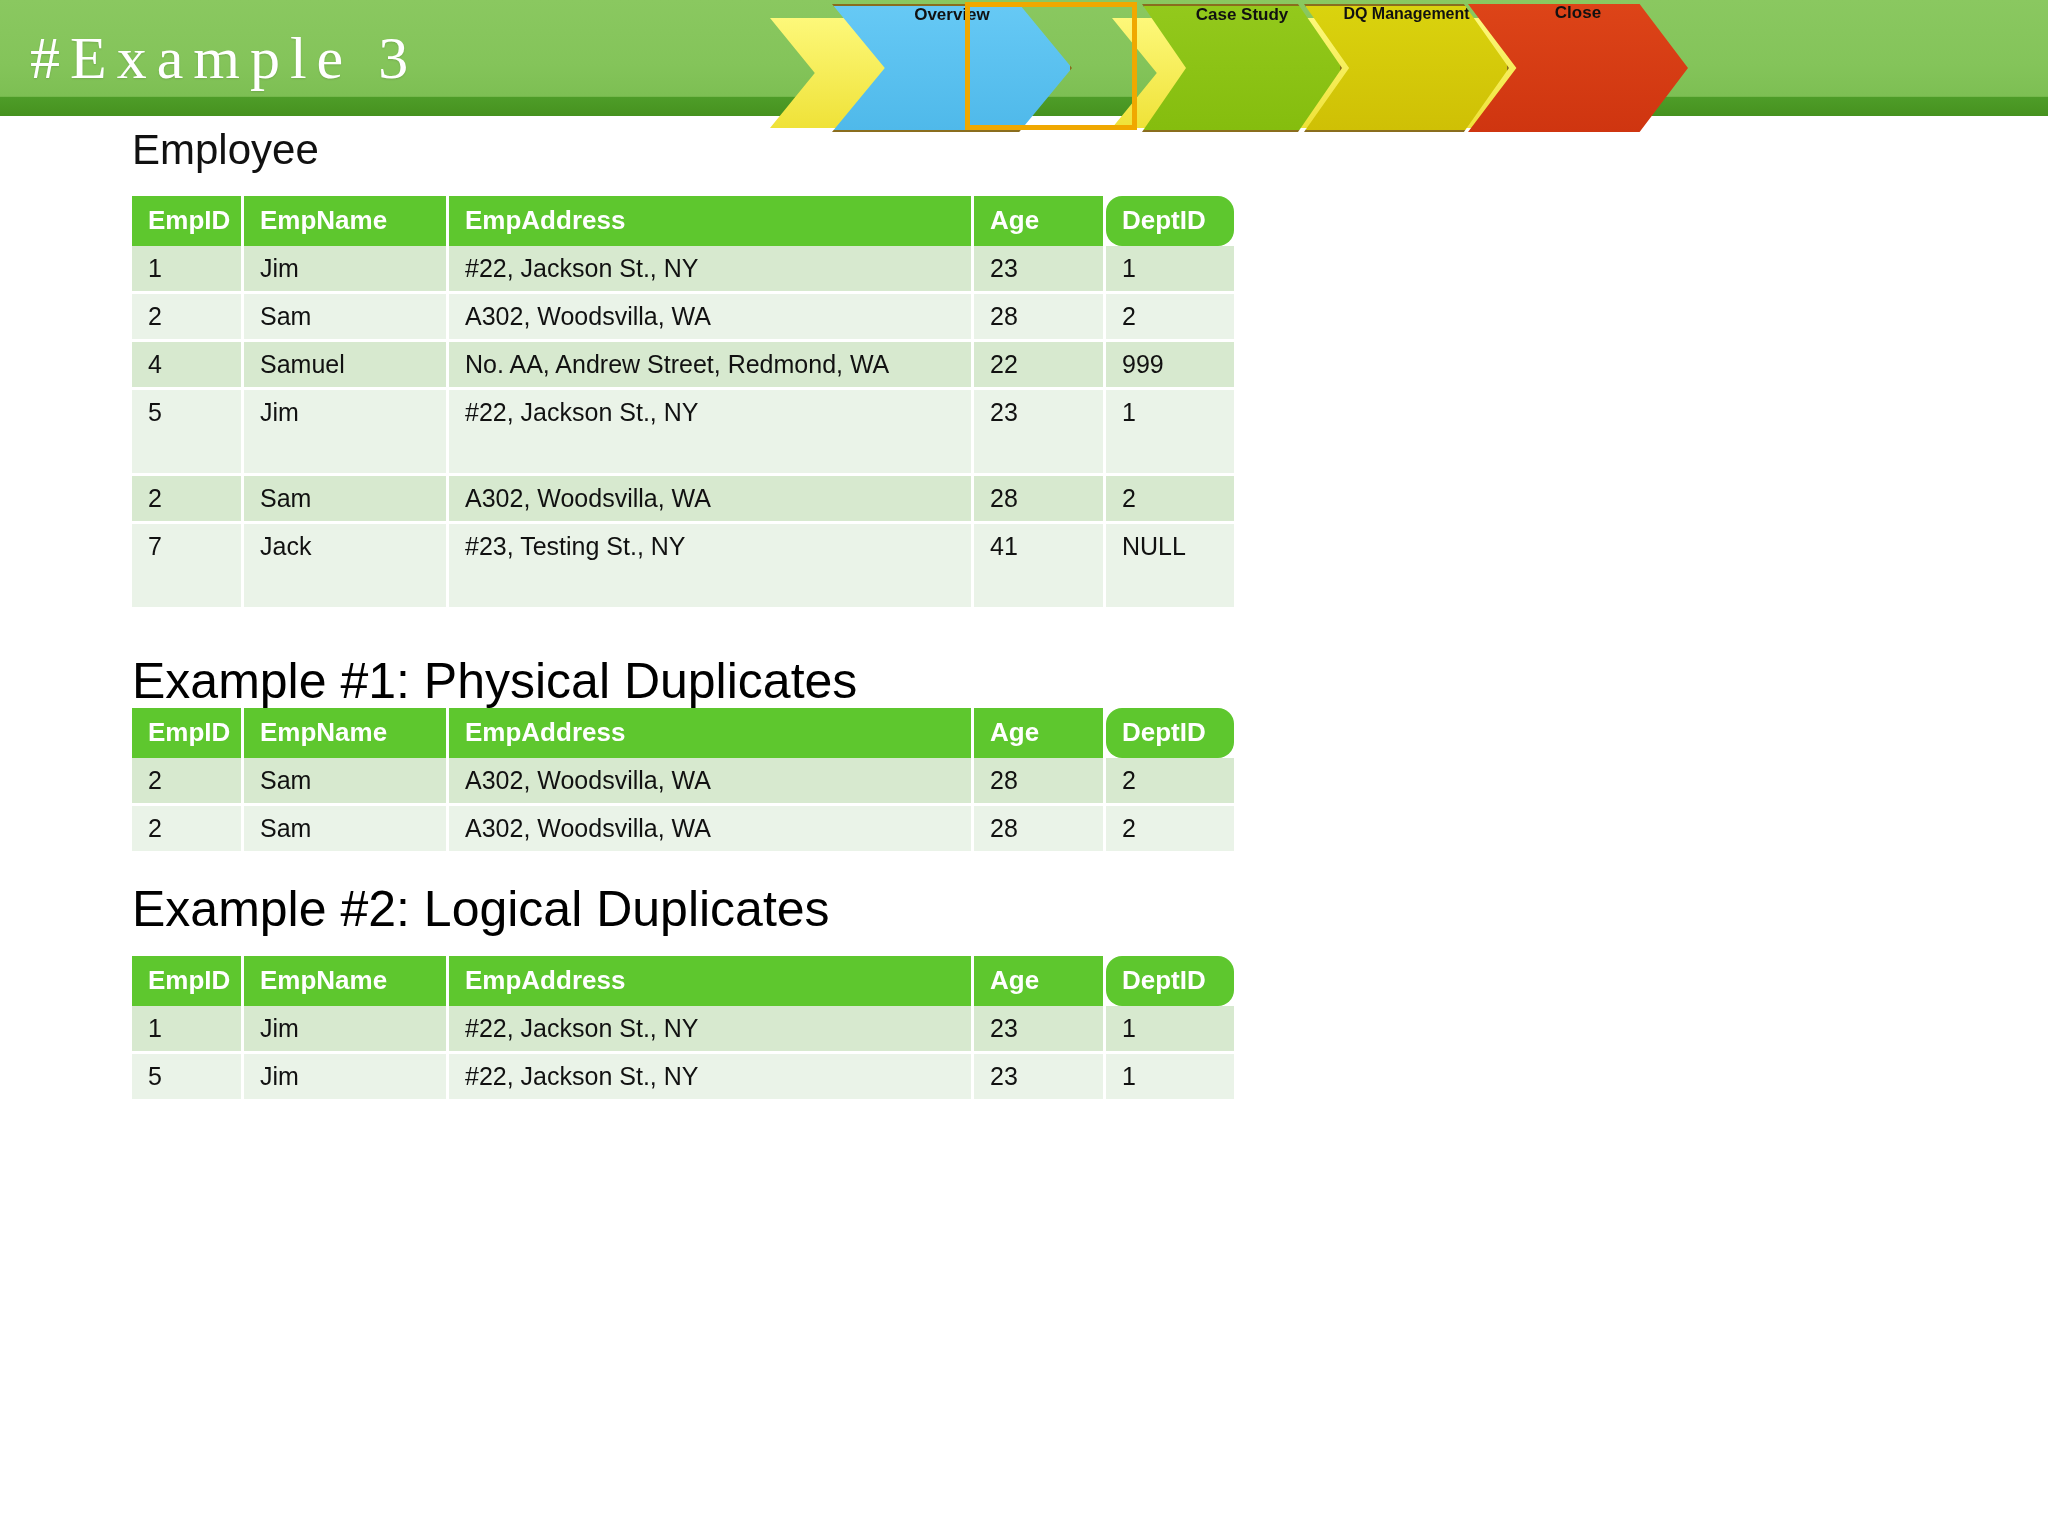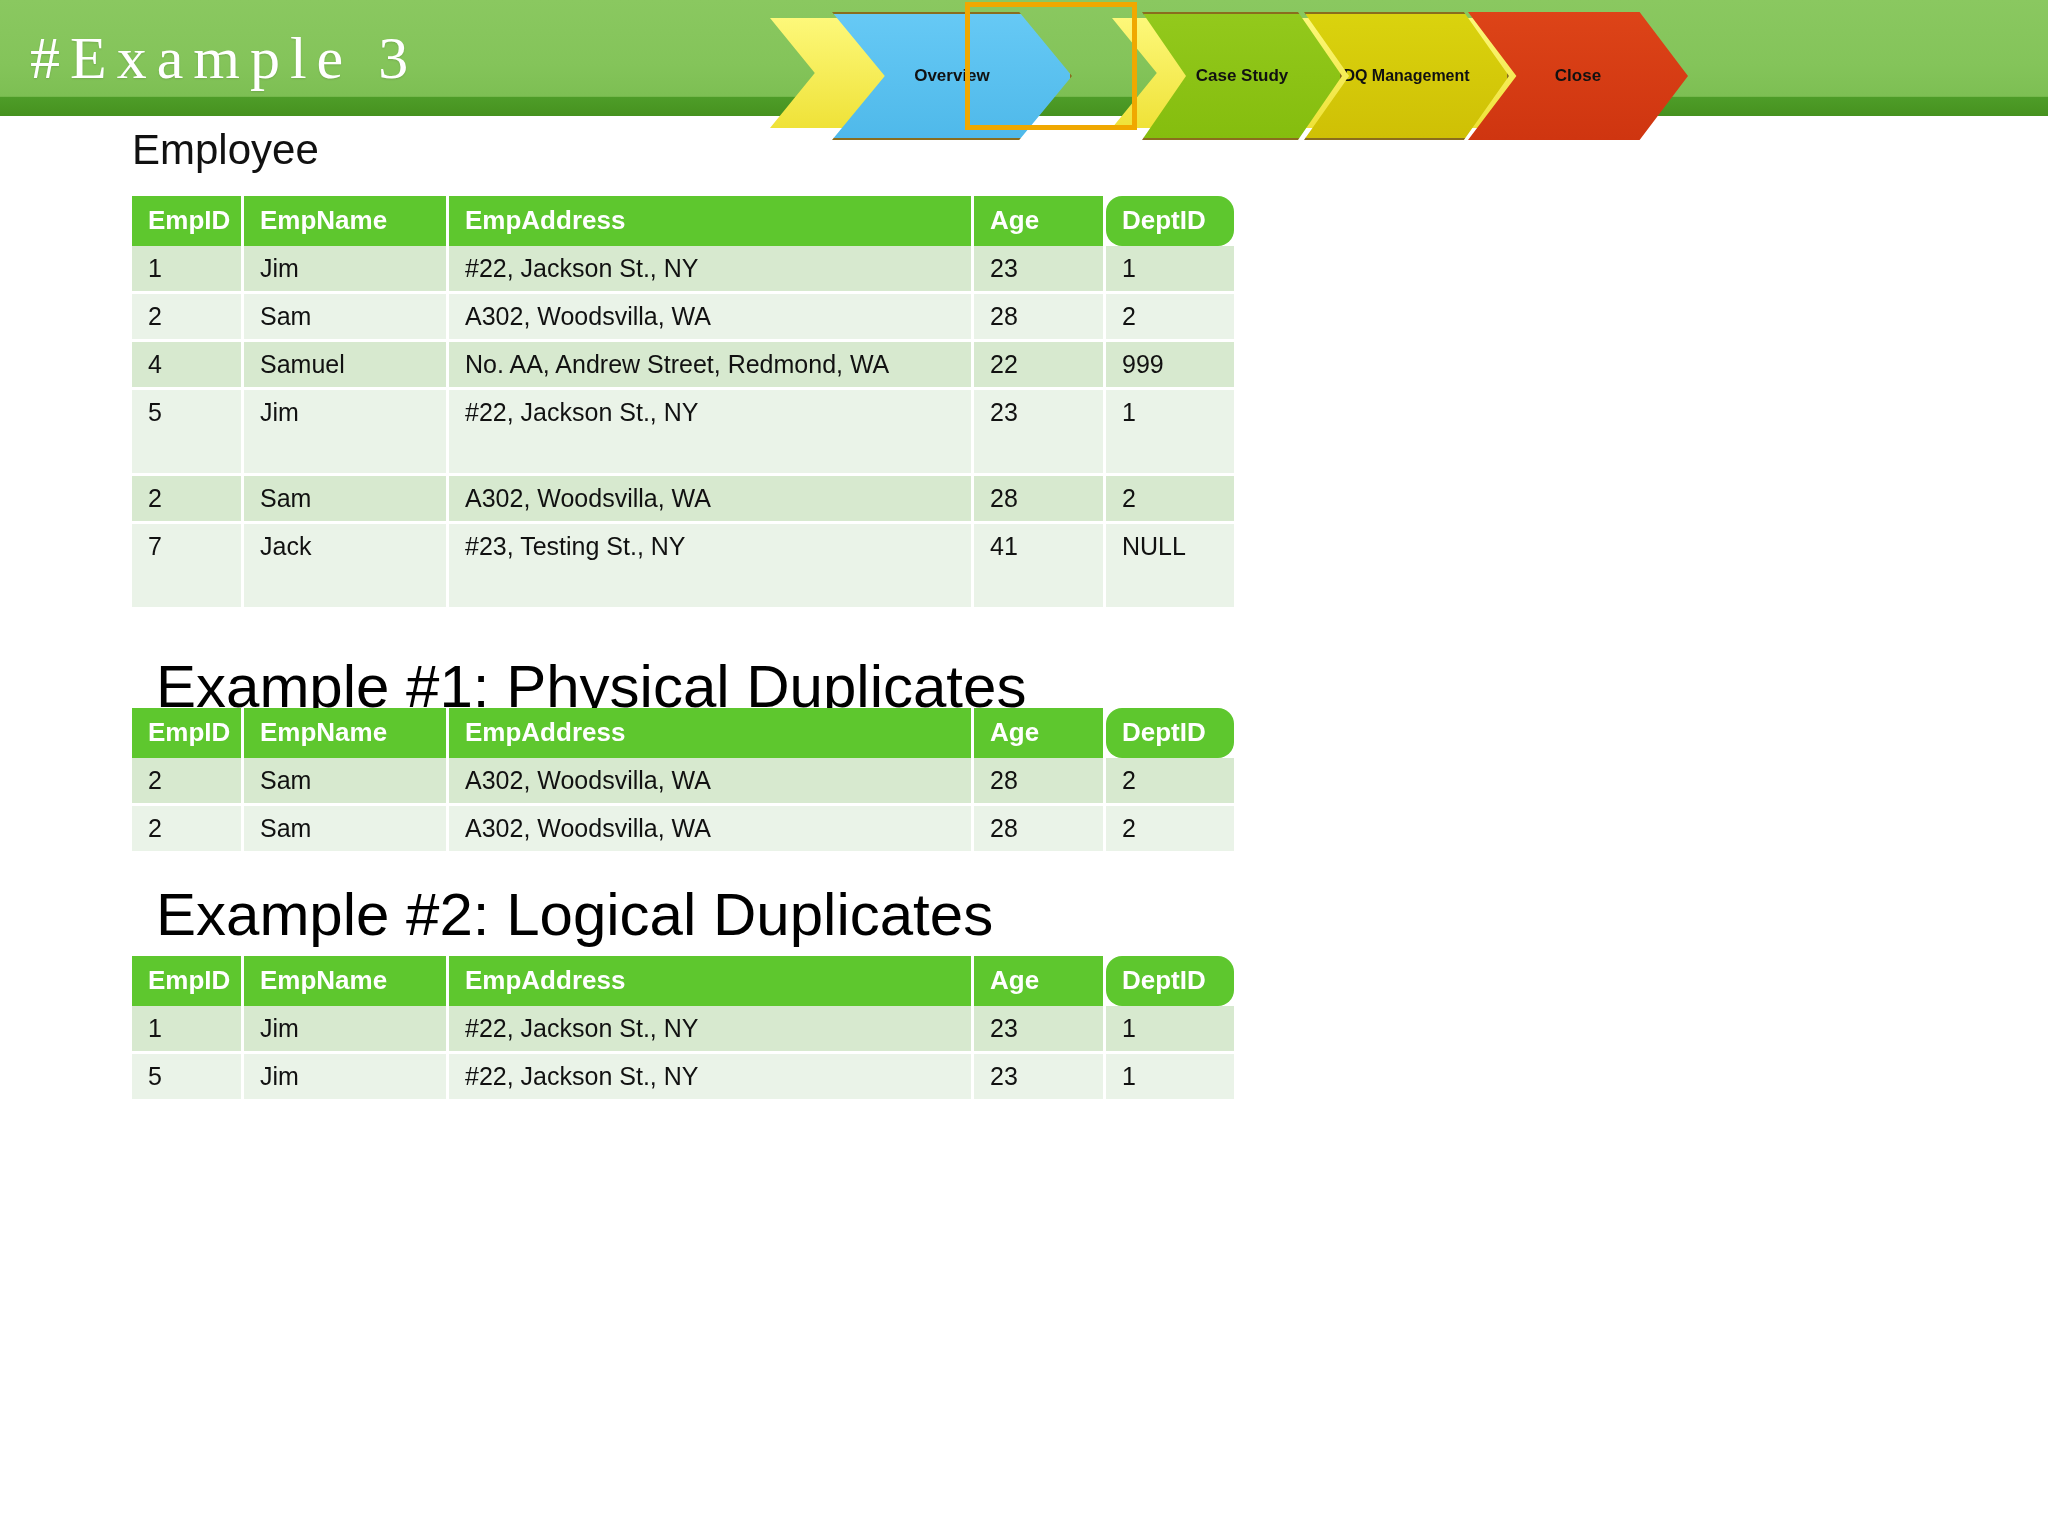--- a/index.html
+++ b/index.html
@@ -22,22 +22,22 @@
     font-size:60px;color:#ffffff;letter-spacing:10px;
     white-space:nowrap;line-height:1;
     text-shadow:0 1px 2px rgba(0,0,0,.12);
   }
 
   
   #nav{
     position:absolute;left:760px;top:0;width:1288px;height:136px;
   }
   .chev{
-    position:absolute;top:12px;height:128px;
-    display:flex;align-items:center;justify-content:center;
+    position:absolute;top:4px;height:128px;
+    display:flex;justify-content:center;
     clip-path:polygon(0 0, 78% 0, 100% 50%, 78% 100%, 0 100%, 22% 50%);
     box-sizing:border-box;
   }
   .chev-lbl{
     font-size:17px;font-weight:bold;color:#111;text-align:center;line-height:1.05;
     pointer-events:none;
   }
   .chev.small .chev-lbl{font-size:16px;}
   .arrow-sm{
     position:absolute;top:18px;height:110px;width:112px;
@@ -46,22 +46,22 @@
     filter:drop-shadow(1px 2px 1px rgba(90,70,10,.55));
   }
   #highlight-box{
     position:absolute;left:205px;top:2px;width:172px;height:128px;
     border:5px solid #f0a800;box-sizing:border-box;
     background:transparent;z-index:40;
   }
 
   
   .section-title{
-    position:absolute;left:156px;
-    font-size:60px;color:#000;font-weight:400;white-space:nowrap;
+    position:absolute;left:132px;
+    font-size:50px;color:#000;font-weight:400;white-space:nowrap;
     font-family:"Liberation Sans", sans-serif;
   }
   #employee-title{
     position:absolute;left:132px;top:126px;
     font-size:42px;color:#111;font-weight:400;white-space:nowrap;
   }
 
   table.dq{
     position:absolute;border-collapse:separate;border-spacing:0;
     table-layout:fixed;

